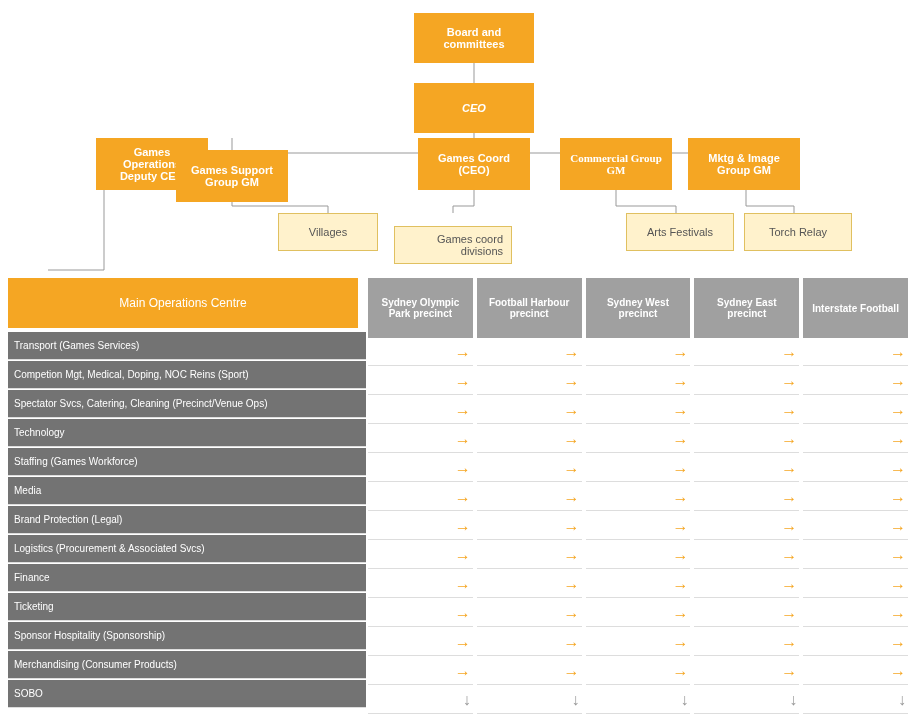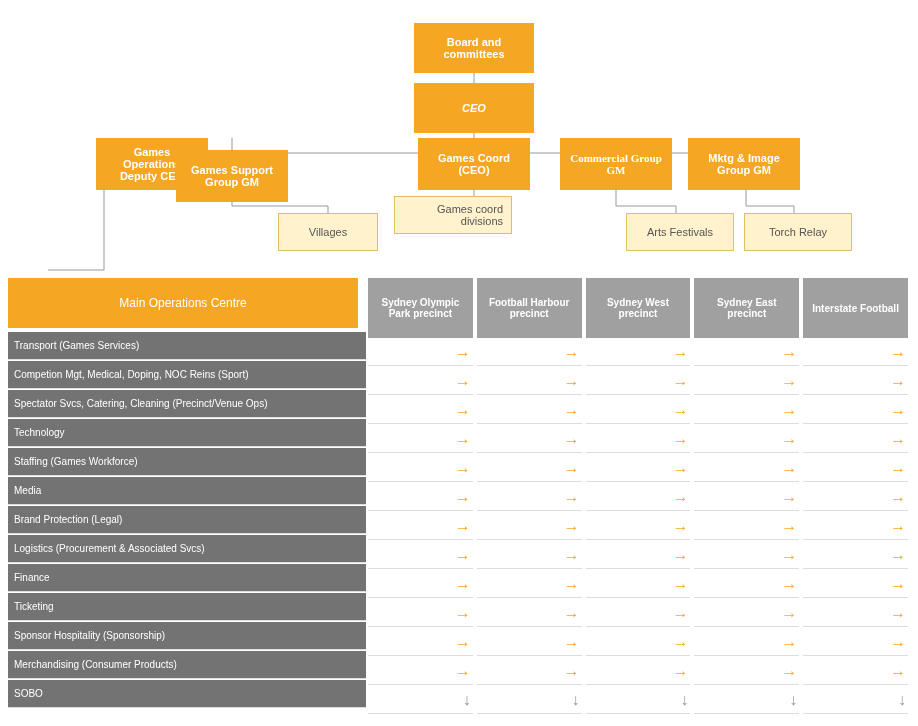--- a/index.html
+++ b/index.html
@@ -56,21 +56,20 @@
       font-weight: bold;
       display: flex;
       align-items: center;
       justify-content: center;
     }
 
     
     .board-box {
       width: 120px;
       height: 50px;
-      margin-top: 10px;
     }
 
     
     .ceo-box {
       width: 120px;
       height: 50px;
     }
 
     
     .main-table-section {
@@ -237,21 +236,21 @@
     <div class="abs-box box-orange" style="left:552px; top:130px; width:112px; height:52px;font-family:Liberation Serif, serif;">
       <span>Commercial Group GM</span>
     </div>
     <div class="abs-box box-orange" style="left:680px; top:130px; width:112px; height:52px;">
       <span>Mktg &amp; Image Group GM</span>
     </div>
 
     <div class="abs-box box-light" style="left:270px; top:205px; width:100px; height:36px;">
       <span>Villages</span>
     </div>
-    <div class="abs-box box-light" style="left:386px; top:188px; width:118px; height:36px;">
+    <div class="abs-box box-light" style="left:386px; top:218px; width:118px; height:36px;">
       <span>Games coord divisions</span>
     </div>
     <div class="abs-box box-light" style="left:618px; top:205px; width:108px; height:36px;">
       <span>Arts Festivals</span>
     </div>
     <div class="abs-box box-light" style="left:736px; top:205px; width:108px; height:36px;">
       <span>Torch Relay</span>
     </div>
 
   </div>

